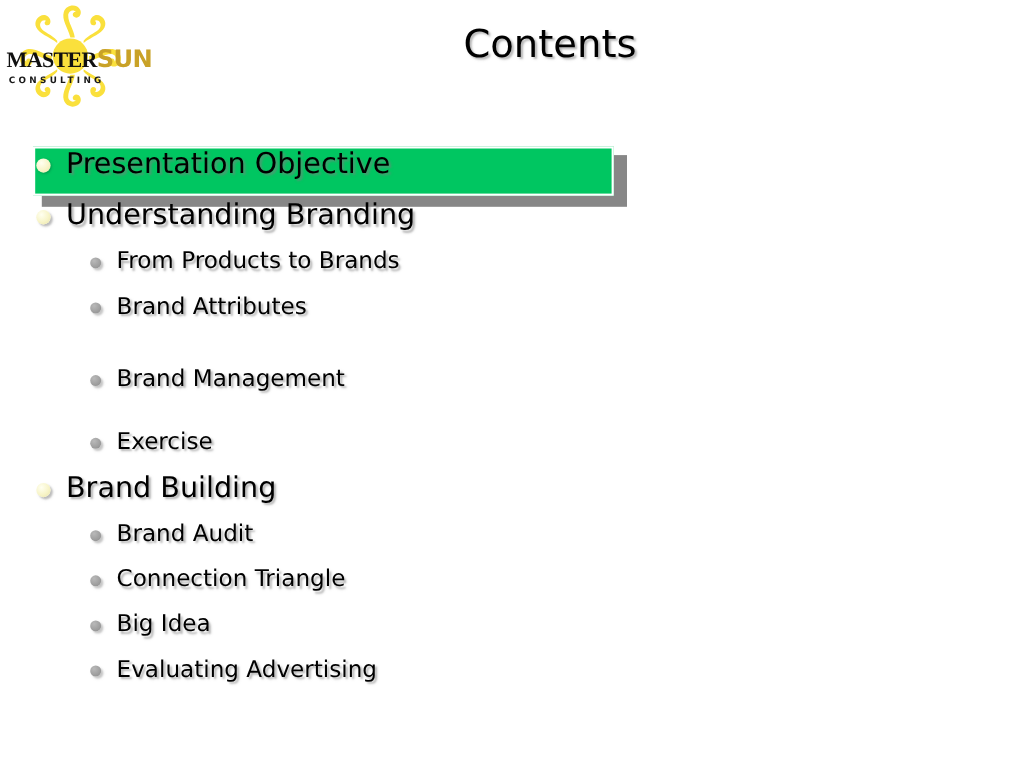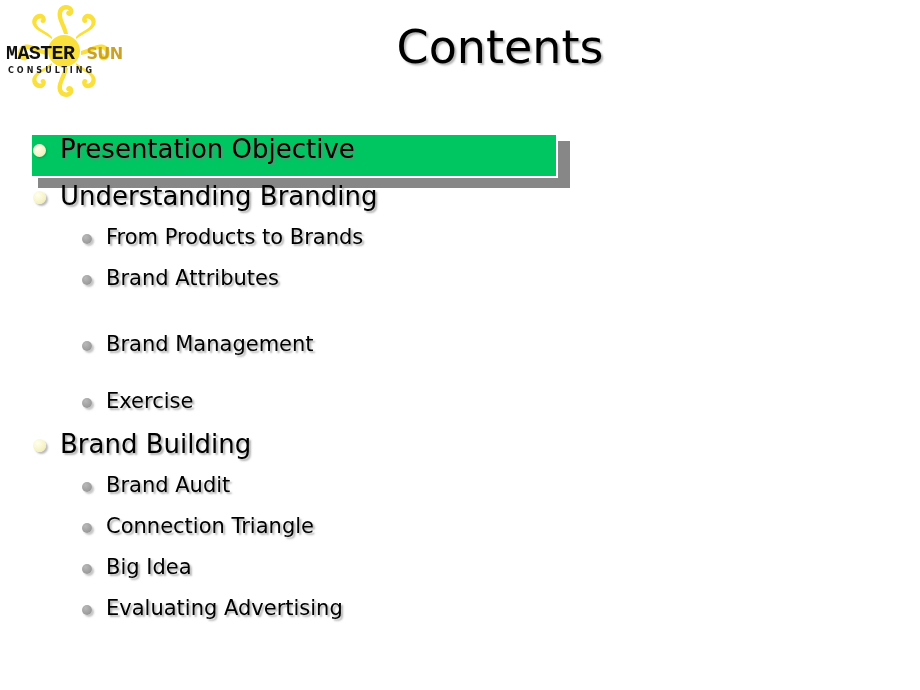--- a/index.html
+++ b/index.html
@@ -42,55 +42,54 @@
   #logo-wordmark {
     position: absolute;
     left: 6px;
     top: 44px;
     width: 126px;
     height: 34px;
     line-height: 1;
     white-space: nowrap;
   }
   .wm-master {
-    font-family: Liberation Mono, monospace;
+    font-family: Liberation Serif, serif;
     font-weight: bold;
     font-size: 20px;
     letter-spacing: -0.6px;
     color: #101010;
     text-align: center;
   }
   .wm-sun {
     font-family: "DejaVu Sans", sans-serif;
     font-weight: bold;
-    font-size: 16px;
+    font-size: 22px;
     letter-spacing: -0.6px;
     color: #C9A227;
-    margin-left: 12px;
   }
   .wm-consulting {
     display: block;
     font-family: "DejaVu Sans", sans-serif;
     font-weight: bold;
     font-size: 8px;
     letter-spacing: 3.0px;
     color: #1a1a1a;
     margin-top: 3px;
     margin-left: 2px;
   }
 
   
   #title {
     position: absolute;
     left: 160px;
     top: 22px;
     width: 680px;
     text-align: center;
     font-family: "DejaVu Sans", sans-serif;
-    font-size: 46px;
+    font-size: 35px;
     font-weight: normal;
     color: #000000;
     letter-spacing: 0px;
     text-shadow: 2px 2px 2px rgba(120,120,120,0.55);
     line-height: 1.1;
   }
 
   
   #body-list {
     position: absolute;

